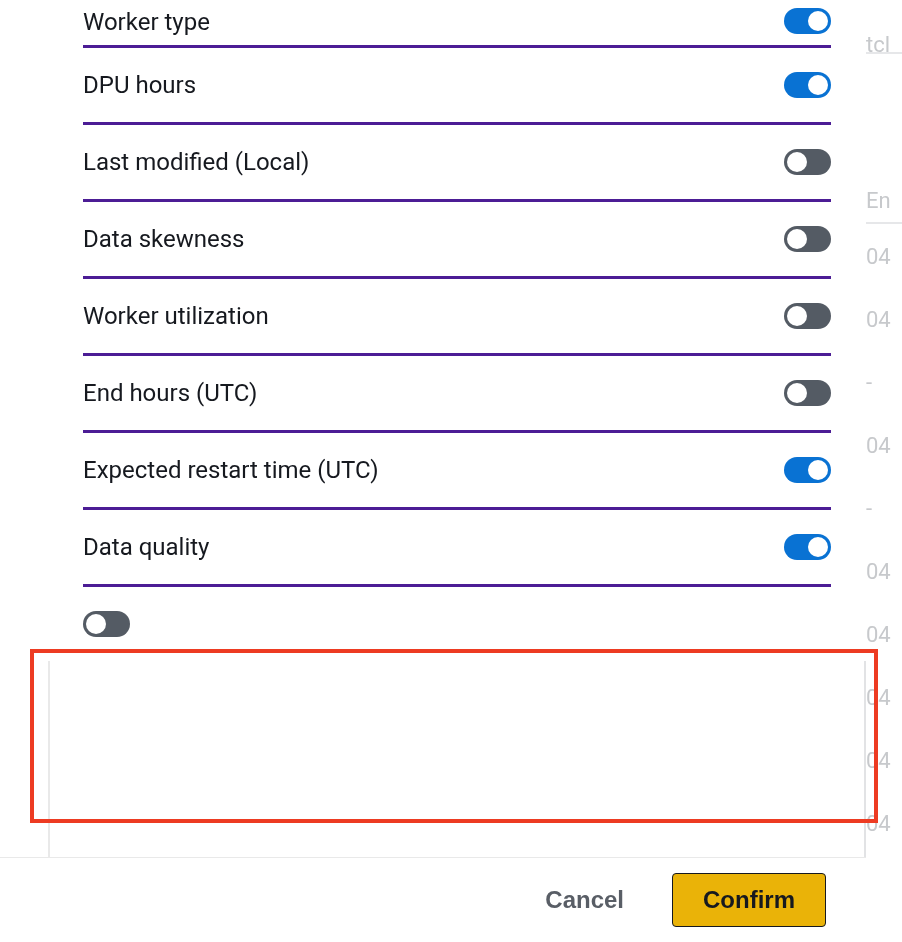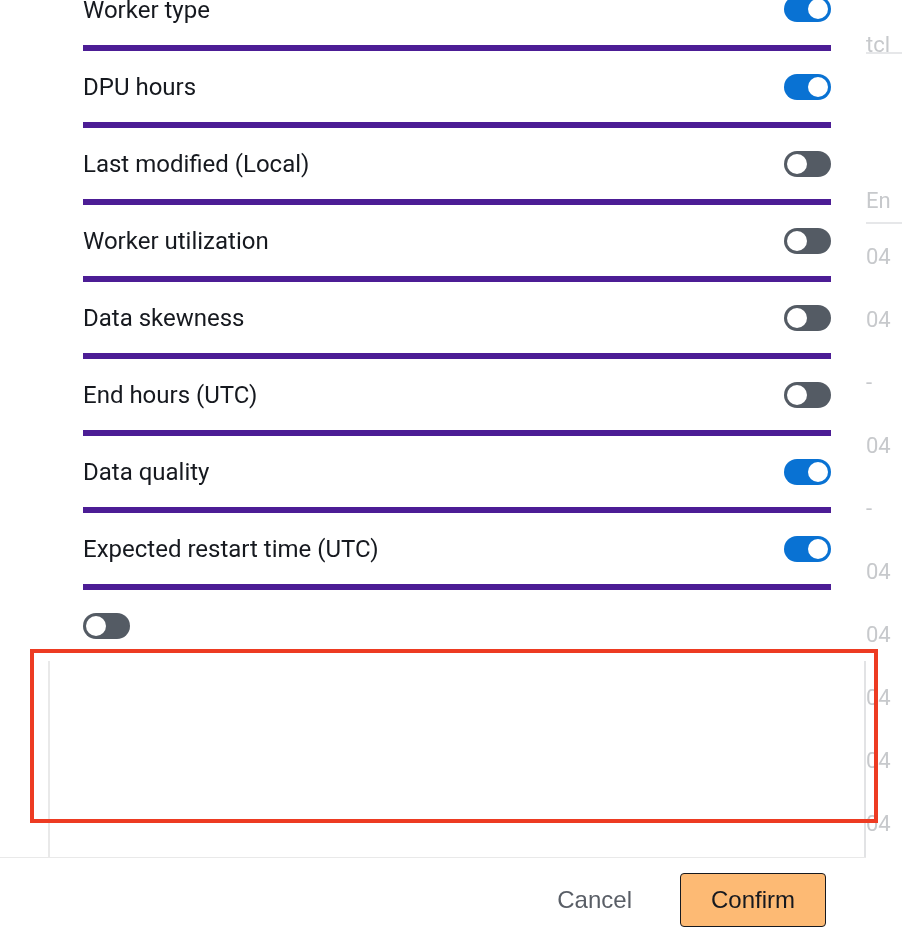--- a/index.html
+++ b/index.html
@@ -20,27 +20,27 @@
     }
     .settings-list {
       padding: 0 35px;
       position: relative;
     }
     .setting-row {
       display: flex;
       align-items: center;
       justify-content: space-between;
       height: 77px;
-      border-top: 6px solid #4c1d95;
+      border-top: 3px solid #4c1d95;
     }
     .setting-row:first-child {
       border-top: none;
       height: 45px;
       align-items: flex-start;
-      padding-top: 4px;
+      padding-top: 16px;
     }
     .setting-row:first-child .setting-label {
       margin-top: -8px;
     }
     .setting-row:first-child .toggle {
       margin-top: -8px;
     }
     .setting-label {
       font-size: 24px;
       color: #16191f;
@@ -92,32 +92,32 @@
       top: 857px;
       border-top: 1px solid #e9e9e9;
       display: flex;
       align-items: center;
       justify-content: flex-end;
       gap: 18px;
       padding: 14px 40px 14px 0;
     }
     .btn {
       font-size: 24px;
-      font-weight: 400;
+      font-weight: 700;
       padding: 12px 30px;
       border-radius: 4px;
       cursor: pointer;
       border: none;
       background: transparent;
     }
     .btn-cancel {
       color: #595e66;
     }
     .btn-confirm {
-      background: #fdba74;
+      background: #eab308;
       color: #16191f;
       border: 1px solid #16191f;
     }
     .background-table {
       position: absolute;
       left: 866px;
       top: 0;
       width: 36px;
       height: 942px;
       font-size: 22px;
@@ -192,45 +192,45 @@
           <div class="toggle-knob"></div>
         </div>
       </div>
       <div class="setting-row">
         <span class="setting-label">Last modified (Local)</span>
         <div class="toggle off">
           <div class="toggle-knob"></div>
         </div>
       </div>
       <div class="setting-row">
+        <span class="setting-label">Data skewness</span>
+        <div class="toggle off">
+          <div class="toggle-knob"></div>
+        </div>
+      </div>
+      <div class="setting-row">
         <span class="setting-label">Worker utilization</span>
         <div class="toggle off">
           <div class="toggle-knob"></div>
         </div>
       </div>
       <div class="setting-row">
-        <span class="setting-label">Data skewness</span>
-        <div class="toggle off">
-          <div class="toggle-knob"></div>
-        </div>
-      </div>
-      <div class="setting-row">
         <span class="setting-label">End hours (UTC)</span>
         <div class="toggle off">
           <div class="toggle-knob"></div>
         </div>
       </div>
       <div class="setting-row">
+        <span class="setting-label">Expected restart time (UTC)</span>
+        <div class="toggle on">
+          <div class="toggle-knob"></div>
+        </div>
+      </div>
+      <div class="setting-row">
         <span class="setting-label">Data quality</span>
-        <div class="toggle on">
-          <div class="toggle-knob"></div>
-        </div>
-      </div>
-      <div class="setting-row">
-        <span class="setting-label">Expected restart time (UTC)</span>
         <div class="toggle on">
           <div class="toggle-knob"></div>
         </div>
       </div>
       <div class="setting-row">
         <div class="toggle off">
           <div class="toggle-knob"></div>
         </div>
       </div>
     </div>

